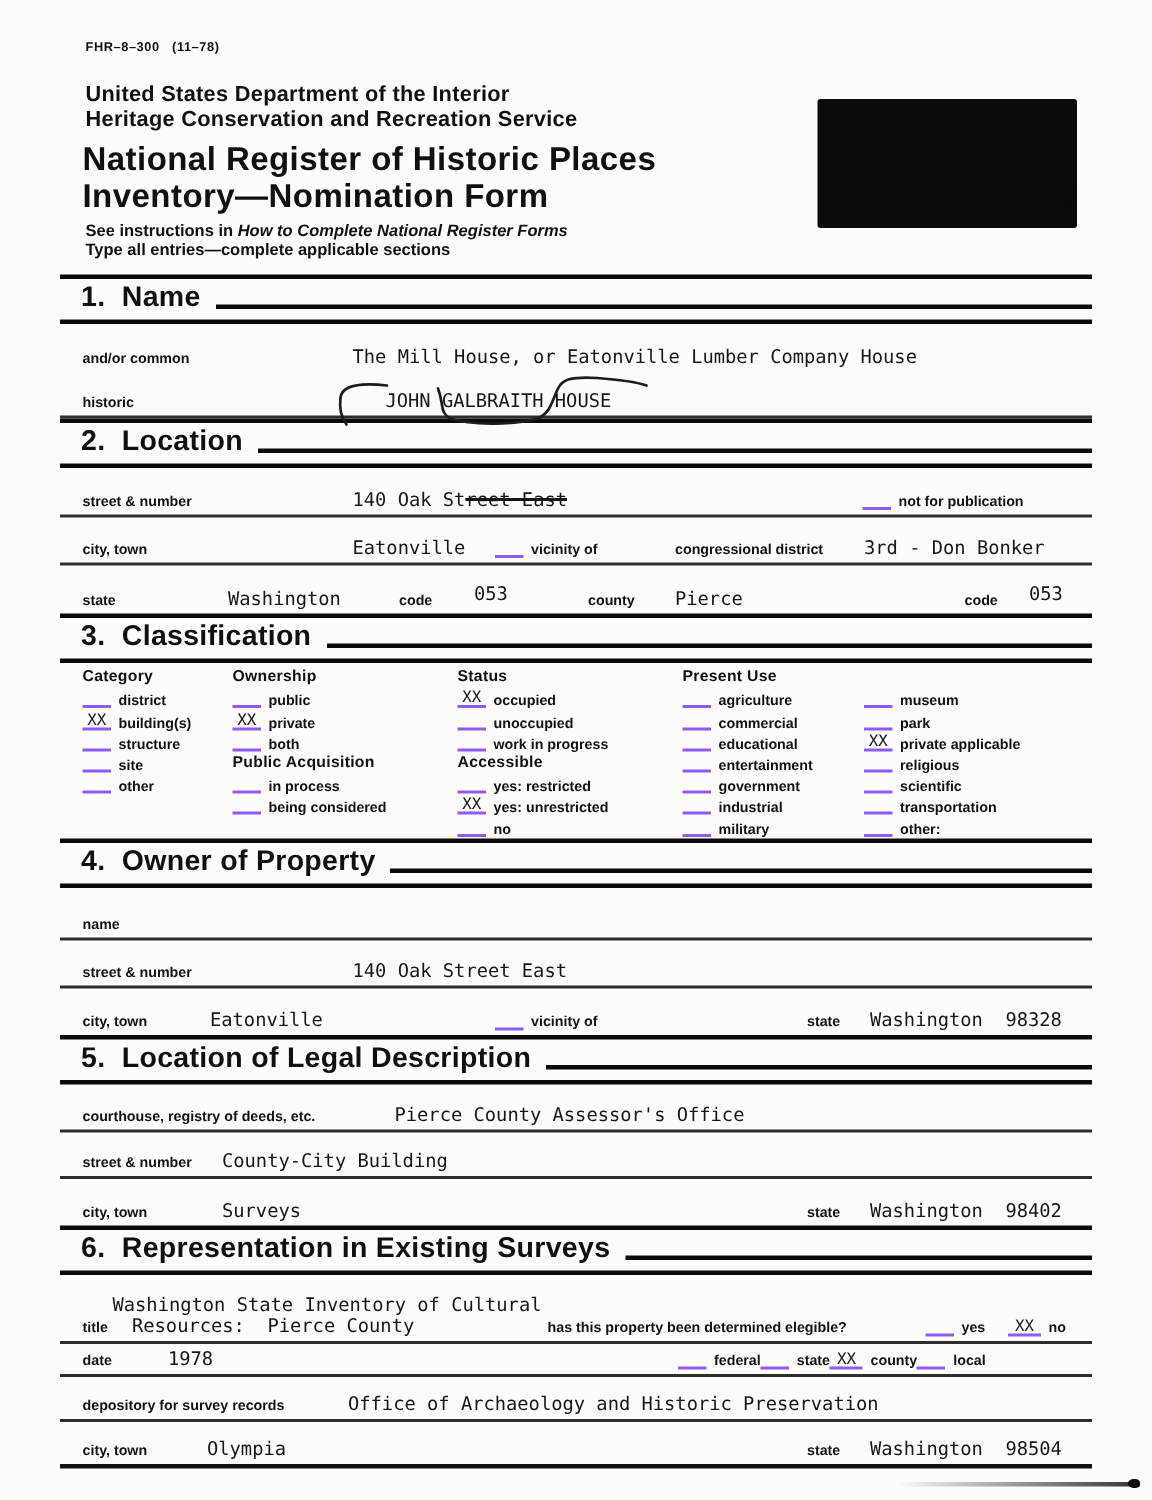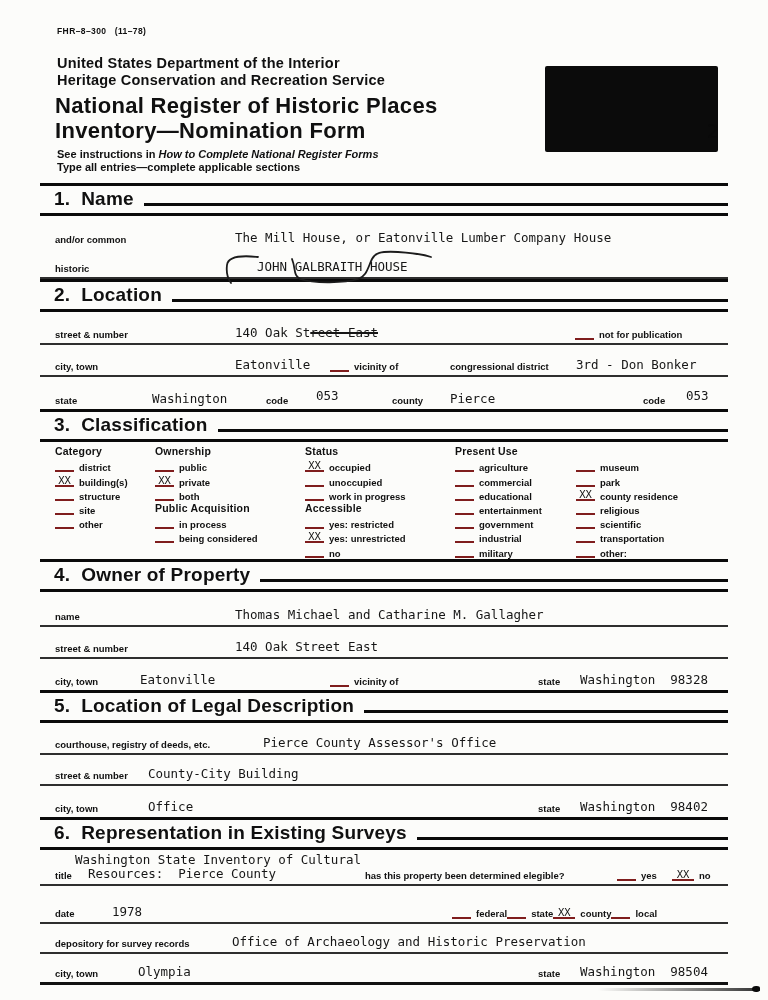--- a/index.html
+++ b/index.html
@@ -29,21 +29,21 @@
   .frow { position:relative; border-bottom:2px solid #2e2e2e; }
   .frow.nb { border-bottom:none; }
   .frow.thick { border-bottom:3px solid #111; }
   .frow > * { position:absolute; bottom:3px; }
   .lbl { font-size:9.5px; font-weight:bold; color:#111; white-space:pre; }
   .val { font-family:"DejaVu Sans Mono", monospace; font-size:12.5px; color:#161616; white-space:pre; }
   .struck { text-decoration:line-through; text-decoration-thickness:1.8px; }
   .loop-svg { overflow:visible; }
 
   .chk-inline { display:flex; align-items:flex-end; gap:5px; }
-  .blank { display:inline-block; width:19px; border-bottom:2px solid #7f1d1d; text-align:center;
+  .blank { display:inline-block; width:19px; border-bottom:2px solid #8b5cf6; text-align:center;
            font-family:"DejaVu Sans Mono", monospace; font-size:10.5px; line-height:9px; color:#161616; }
   .blank-w { width:22px; }
 
   
   .class-grid { position:relative; height:117px; padding-top:3px; }
   .ccol { position:absolute; top:3px; }
   .chead { height:14.2px; font-size:10.5px; font-weight:bold; letter-spacing:.2px; }
   .chk { height:14.2px; display:flex; align-items:flex-end; gap:5px; }
   .chk .blank { margin-bottom:1px; }
   .clabel { font-size:9.5px; font-weight:bold; line-height:11px; white-space:pre; }
@@ -245,21 +245,21 @@
         <div class="chk">
             <span class="blank"></span>
             <span class="clabel">museum</span>
           </div>
         <div class="chk">
             <span class="blank"></span>
             <span class="clabel">park</span>
           </div>
         <div class="chk">
             <span class="blank">XX</span>
-            <span class="clabel">county residence</span>
+            <span class="clabel">private applicable</span>
           </div>
         <div class="chk">
             <span class="blank"></span>
             <span class="clabel">religious</span>
           </div>
         <div class="chk">
             <span class="blank"></span>
             <span class="clabel">scientific</span>
           </div>
         <div class="chk">
@@ -272,21 +272,20 @@
           </div>
       </div>
     </div>
 
     <div class="sec-head">
       <span class="sec-title">4.  Owner of Property</span>
       <div class="sec-tail"></div>
     </div>
     <div class="frow" style="height:35px">
       <span class="lbl" style="left:15px">name</span>
-      <span class="val" style="left:195px">Thomas Michael and Catharine M. Gallagher</span>
     </div>
     <div class="frow" style="height:32px">
       <span class="lbl" style="left:15px">street &amp; number</span>
       <span class="val" style="left:195px">140 Oak Street East</span>
     </div>
     <div class="frow nb" style="height:31px">
       <span class="lbl" style="left:15px">city, town</span>
       <span class="val" style="left:100px">Eatonville</span>
       <span class="chk-inline" style="left:290px">
         <span class="blank"></span>
@@ -303,44 +302,44 @@
     <div class="frow" style="height:32px">
       <span class="lbl" style="left:15px">courthouse, registry of deeds, etc.</span>
       <span class="val" style="left:223px">Pierce County Assessor's Office</span>
     </div>
     <div class="frow" style="height:31px">
       <span class="lbl" style="left:15px">street &amp; number</span>
       <span class="val" style="left:108px">County-City Building</span>
     </div>
     <div class="frow nb" style="height:31px">
       <span class="lbl" style="left:15px">city, town</span>
-      <span class="val" style="left:108px">Office</span>
+      <span class="val" style="left:108px">Surveys</span>
       <span class="lbl" style="left:498px">state</span>
       <span class="val" style="left:540px">Washington  98402</span>
     </div>
 
     <div class="sec-head">
       <span class="sec-title">6.  Representation in Existing Surveys</span>
       <div class="sec-tail"></div>
     </div>
-    <div class="frow" style="height:36px">
+    <div class="frow" style="height:46px">
       <span class="val" style="left:35px; bottom:17px">Washington State Inventory of Cultural</span>
       <span class="lbl" style="left:15px">title</span>
       <span class="val" style="left:48px">Resources:  Pierce County</span>
       <span class="lbl" style="left:325px">has this property been determined elegible?</span>
       <span class="chk-inline" style="left:577px">
         <span class="blank"></span>
         <span class="lbl" style="position:static">yes</span>
       </span>
       <span class="chk-inline" style="left:632px">
         <span class="blank blank-w">XX</span>
         <span class="lbl" style="position:static">no</span>
       </span>
     </div>
-    <div class="frow" style="height:38px">
+    <div class="frow" style="height:22px">
       <span class="lbl" style="left:15px">date</span>
       <span class="val" style="left:72px">1978</span>
       <span class="level-group" style="left:412px">
         <span class="chk-inline">
           <span class="blank"></span>
           <span class="lbl" style="position:static">federal</span>
         </span>
         <span class="chk-inline">
           <span class="blank"></span>
           <span class="lbl" style="position:static">state</span>

